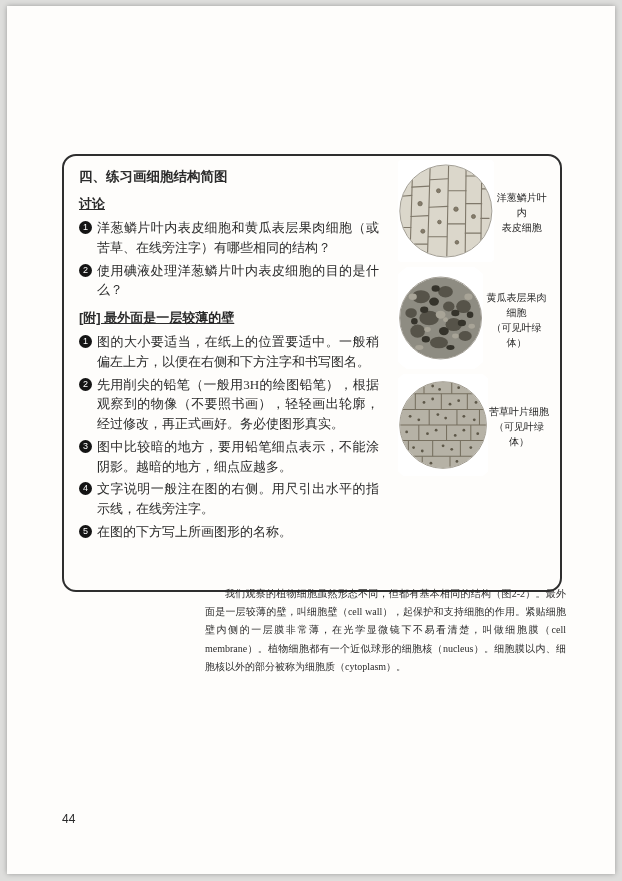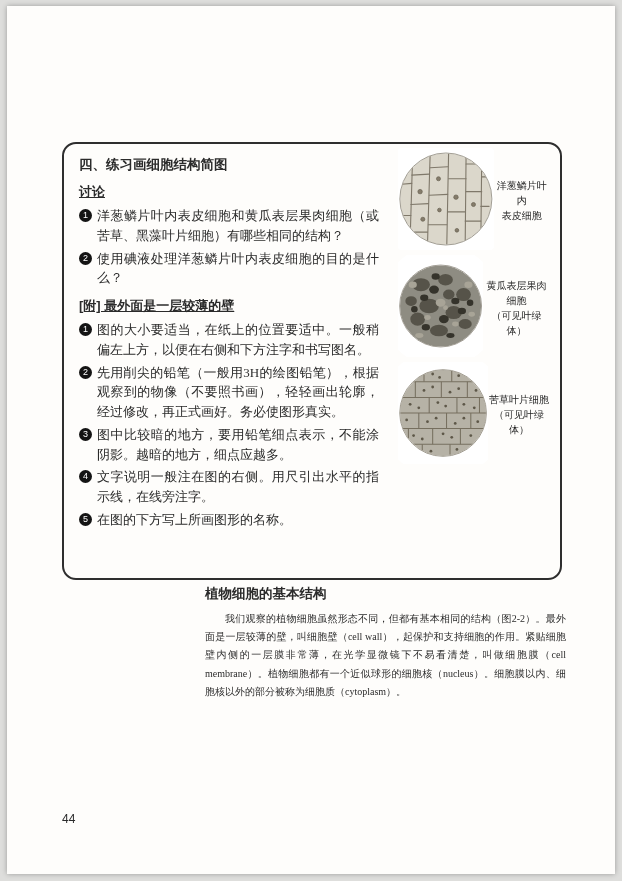--- a/index.html
+++ b/index.html
@@ -9,21 +9,21 @@
     background:#dededc; overflow:hidden;
     font-family:"Liberation Serif","DejaVu Serif",serif;
     color:#2b2b2b;
   }
   .page {
     position:absolute; left:7px; top:6px; width:608px; height:868px;
     background:#fefdfb; box-shadow:0 0 5px rgba(0,0,0,.30);
   }
   
   .activity-box {
-    position:absolute; left:55px; top:136px; width:500px; height:438px;
+    position:absolute; left:55px; top:148px; width:500px; height:438px;
     border:2px solid #2e2e2e; border-radius:14px;
   }
   .box-text { position:absolute; left:15px; top:10px; width:300px; }
   .hei { font-family:"Liberation Sans","DejaVu Sans",sans-serif; font-weight:700; }
   .box-title { font-size:13.5px; margin:2px 0 7px; }
   .para { font-size:13px; line-height:1.52; text-align:justify; }
   .indent { text-indent:2em; }
   .sub-head { font-size:13px; margin:9px 0 5px;text-decoration:underline; }
   .num-item { display:flex; gap:5px; margin:0 0 3px; }
   .numball {
@@ -58,21 +58,21 @@
   <div class="page">
 
     <div class="activity-box">
 
       <div class="box-text">
         <div class="box-title hei">四、练习画细胞结构简图</div>
 
         <div class="sub-head hei">讨论</div>
         <div class="num-item">
           <span class="numball">1</span>
-          <span class="num-text">洋葱鳞片叶内表皮细胞和黄瓜表层果肉细胞（或苦草、黑藻叶片细胞）有哪些相同的结构？</span>
+          <span class="num-text">洋葱鳞片叶内表皮细胞和黄瓜表层果肉细胞（或苦草、在线旁注字）有哪些相同的结构？</span>
         </div>
         <div class="num-item">
           <span class="numball">2</span>
           <span class="num-text">使用碘液处理洋葱鳞片叶内表皮细胞的目的是什么？</span>
         </div>
 
         <div class="sub-head hei">[附] 最外面是一层较薄的壁</div>
         <div class="num-item">
           <span class="numball">1</span>
           <span class="num-text">图的大小要适当，在纸上的位置要适中。一般稍偏左上方，以便在右侧和下方注字和书写图名。</span>
@@ -255,21 +255,20 @@
           <div class="caption">
             <div>苦草叶片细胞</div>
             <div>（可见叶绿体）</div>
           </div>
         </div>
 
       </div>
     </div>
 
     <div class="main-sec">
-      <div class="main-head hei">植物细胞的基本结构</div>
       <p class="main-para">我们观察的植物细胞虽然形态不同，但都有基本相同的结构（图2-2）。最外面是一层较薄的壁，叫细胞壁（cell wall），起保护和支持细胞的作用。紧贴细胞壁内侧的一层膜非常薄，在光学显微镜下不易看清楚，叫做细胞膜（cell membrane）。植物细胞都有一个近似球形的细胞核（nucleus）。细胞膜以内、细胞核以外的部分被称为细胞质（cytoplasm）。</p>
     </div>
 
     <div class="footer">
       <span class="pageno">44</span>
     </div>
 
   </div>
 </div>
 

